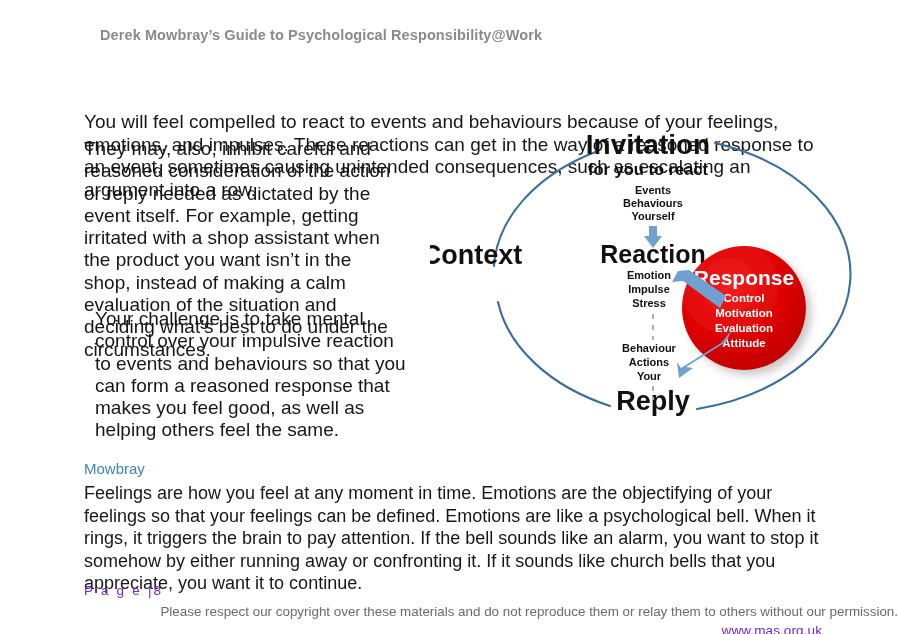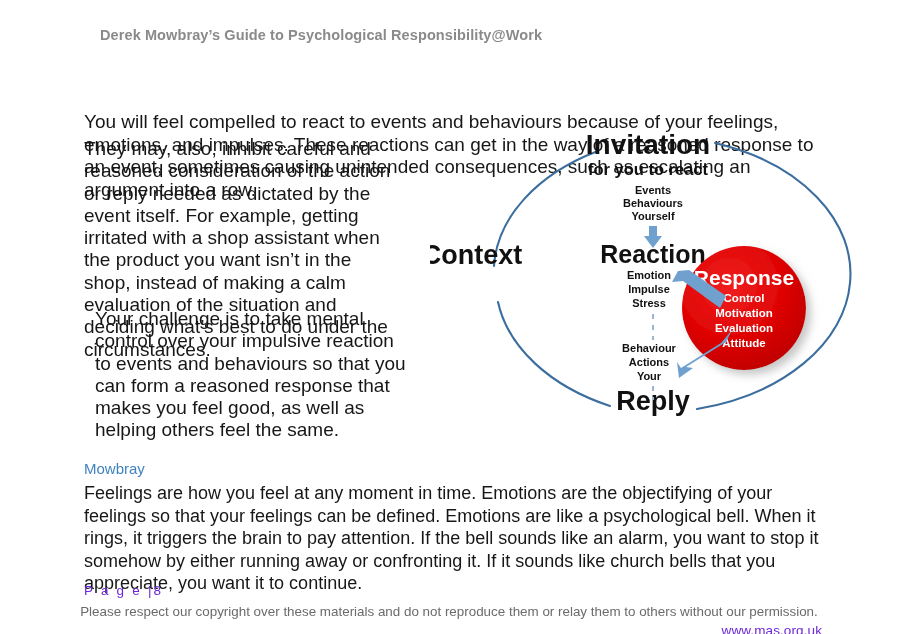--- a/index.html
+++ b/index.html
@@ -115,21 +115,21 @@
     position: absolute;
     right: 0; top: 0;
     letter-spacing: 0.1px;
     margin-top: 40px;
   }
   .footer-note {
     position: absolute;
     left: 0;
     top: 0;
     width: 898px;
-    text-align: center;
+    text-align: right;
     font-size: 13.4px;
     color: #6b6b6b;
   }
   .footer-note-wrap {
     position: absolute;
     left: 0;
     top: 604px;
     width: 898px;
     height: 20px;
   }

